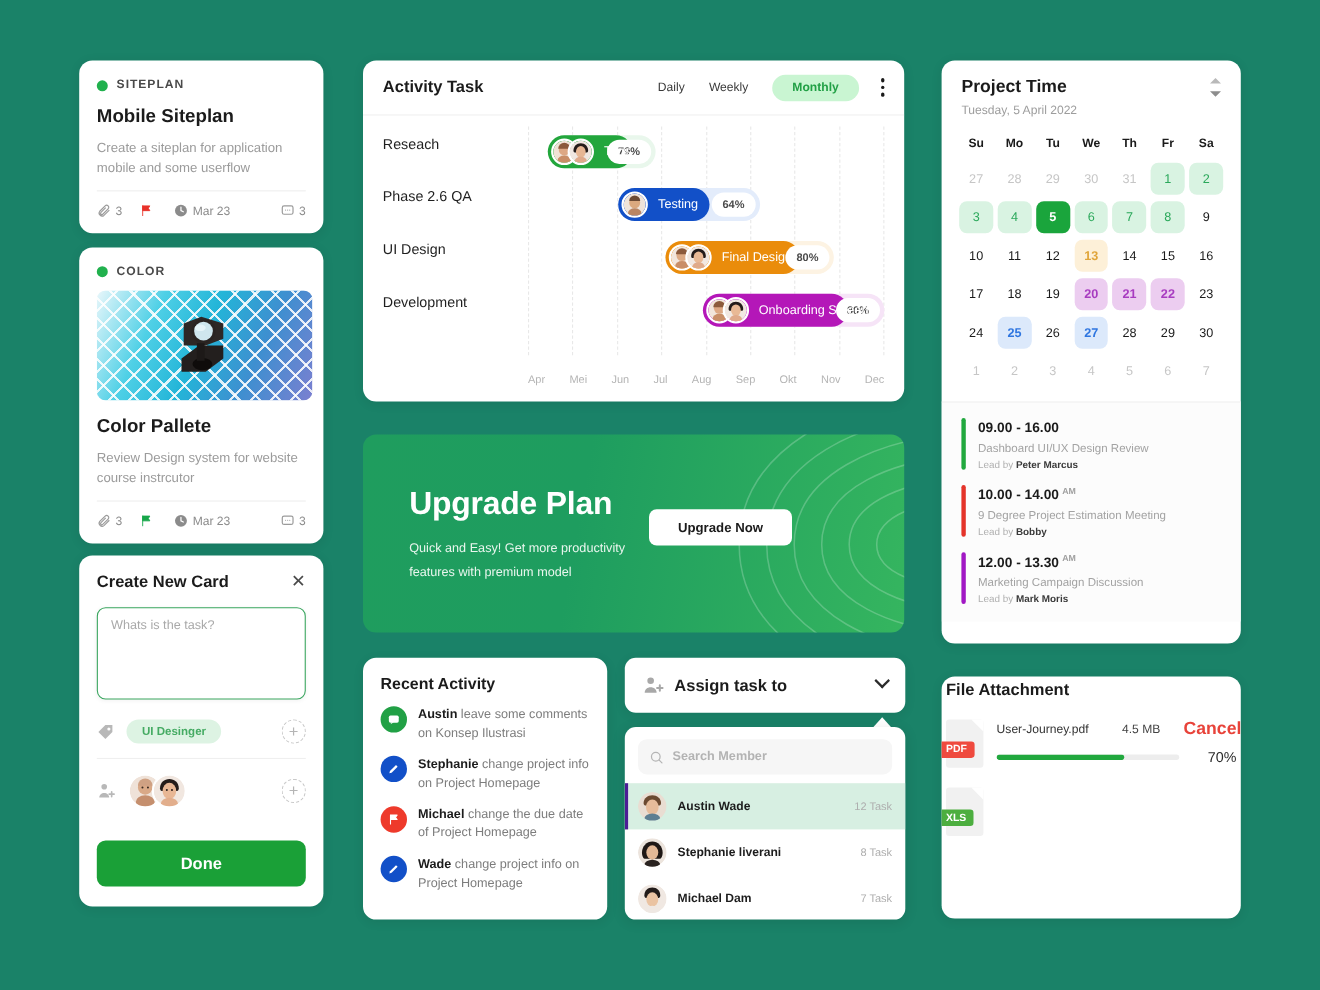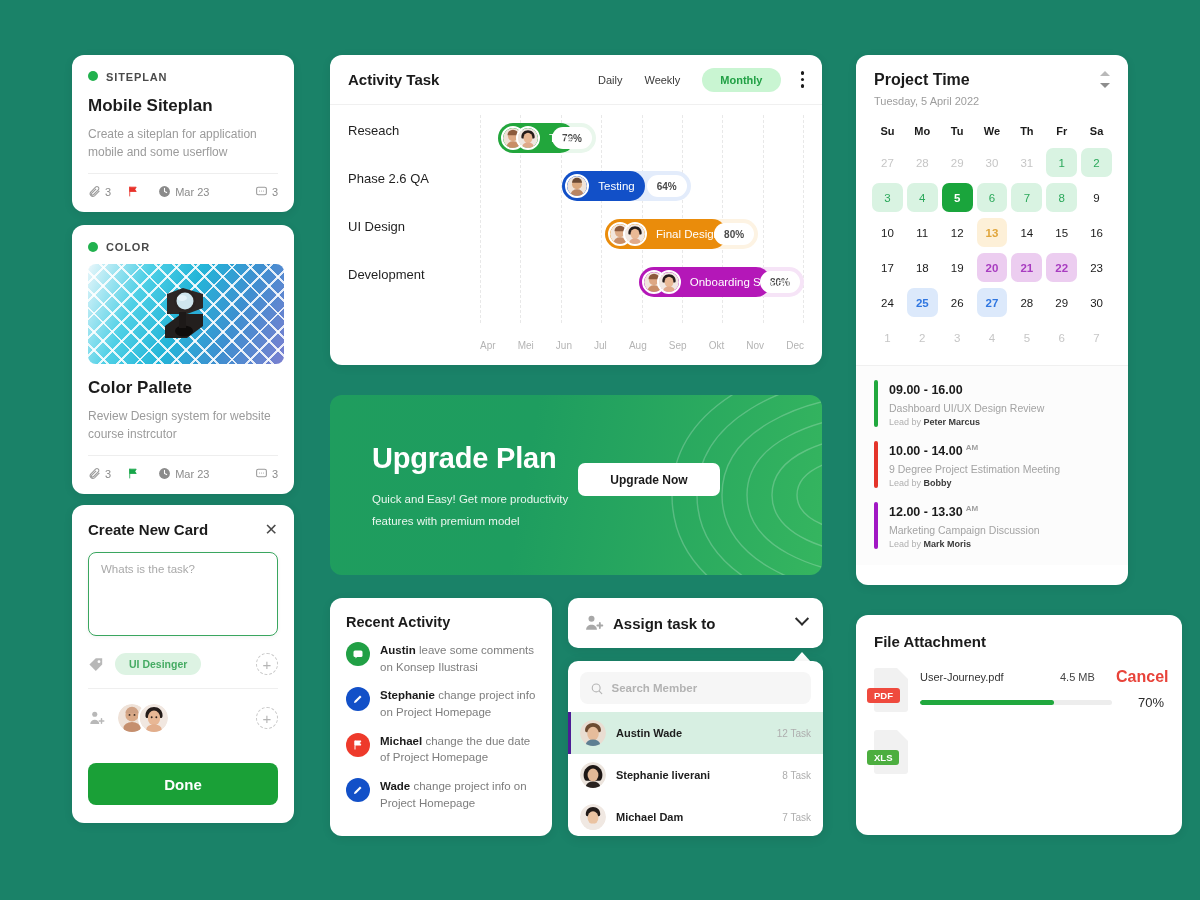--- a/index.html
+++ b/index.html
@@ -119,21 +119,21 @@
   #banner-upgrade {
     left:330px; top:395px; width:492px; height:180px; border-radius:12px;
     background: linear-gradient(100deg, #1f9d5e 0%, #1e9d5f 40%, #35b55f 100%);
     overflow:hidden; position:absolute;
   }
   .banner-rings { position:absolute; right:-40px; top:-60px; width:340px; height:320px; opacity:.22; }
   .banner-inner { position:relative; padding: 47px 0 0 42px; }
   .banner-h { font-size: 29px; font-weight: 700; color:#fff; letter-spacing:-.2px; }
   .banner-p { font-size: 11.5px; color:#e9f6ee; line-height:1.9; margin-top:14px; }
   .btn-upgrade {
-    position:absolute; right:102px; top:68px; width:142px; height:33px;
+    position:absolute; right:102px; top:68px; width:130px; height:33px;
     background:#fff; border:none; border-radius: 7px;
     font-size: 12px; font-weight: 700; color:#1b1b1b; font-family:inherit; cursor:pointer;
   }
 
   
   #card-recent { left:330px; top:598px; width:222px; height:238px; padding: 16px 16px; }
   .ra-title { font-size: 14.5px; font-weight: 700; color:#1b1b1b; margin-bottom: 12px; }
   .ra-item { display:flex; gap:10px; margin-bottom: 12px; }
   .ra-ico {
     width:24px;height:24px;border-radius:50%;flex:0 0 24px;
@@ -189,21 +189,21 @@
   .sched { border-top: 1px solid #f0f0f0; padding: 14px 18px 16px; background:#fcfcfc; }
   .sched-item { display:flex; gap:11px; margin-bottom: 14px; }
   .sched-bar { width: 4px; border-radius: 3px; flex: 0 0 4px; }
   .sched-time { font-size: 12.5px; font-weight: 700; color:#1b1b1b; }
   .sched-time sup { font-size: 8px; color:#a0a0a0; font-weight:600; margin-left:3px; }
   .sched-desc { font-size: 10.5px; color:#a3a3a3; margin-top: 4px; }
   .sched-lead { font-size: 9px; color:#b0b0b0; margin-top: 3px; }
   .sched-lead b { color:#3a3a3a; font-weight:700; }
 
   
-  #card-files { left:856px; top:615px; width:326px; height:220px; padding: 18px; }
+  #card-files { left:856px; top:615px; width:272px; height:220px; padding: 4px; }
   .fa-title { font-size: 15px; font-weight:700; color:#1b1b1b; margin-bottom: 18px; }
   .fa-item { display:flex; gap: 12px; margin-bottom: 18px; }
   .filetag {
     position:relative; width: 34px; height: 44px; flex: 0 0 34px;
     background:#f1f1f1; border-radius: 3px;
   }
   .filetag::after{ content:""; position:absolute; right:0; top:0; border-top: 11px solid #fff;
     border-left: 11px solid transparent; }
   .filetag .badge {
     position:absolute; left:-7px; bottom:9px; padding: 2px 7px; border-radius: 3px;
@@ -219,21 +219,21 @@
   .prog { flex:1; height: 5px; border-radius: 4px; background:#ededed; overflow:hidden; }
   .prog i { display:block; height:100%; background:#21a83e; border-radius:4px; }
   .prog-pct { font-size: 13px; color:#2b2b2b; margin-left: 12px; width: 40px; text-align:right; }
 </style>
 </head>
 <body>
 
 <div class="stage">
 
   <div class="card" id="card-siteplan">
-    <div style="display:flex;align-items:flex-start;gap:8px;">
+    <div style="display:flex;align-items:flex-end;gap:8px;">
       <span class="dot"></span>
       <span class="kicker">SITEPLAN</span>
     </div>
     <div class="task-title" style="margin:13px 0 9px;">Mobile Siteplan</div>
     <div class="task-desc">Create a siteplan for application mobile and some userflow</div>
     <div class="meta-row">
       <span class="meta-item">
         <svg width="13" height="13" viewBox="0 0 24 24" fill="none" stroke="#9b9b9b" stroke-width="2">
             <path d="M21 11l-9 9a5 5 0 0 1-7-7l9-9a3.5 3.5 0 0 1 5 5l-9 9a2 2 0 0 1-3-3l8-8"></path>
           </svg>

